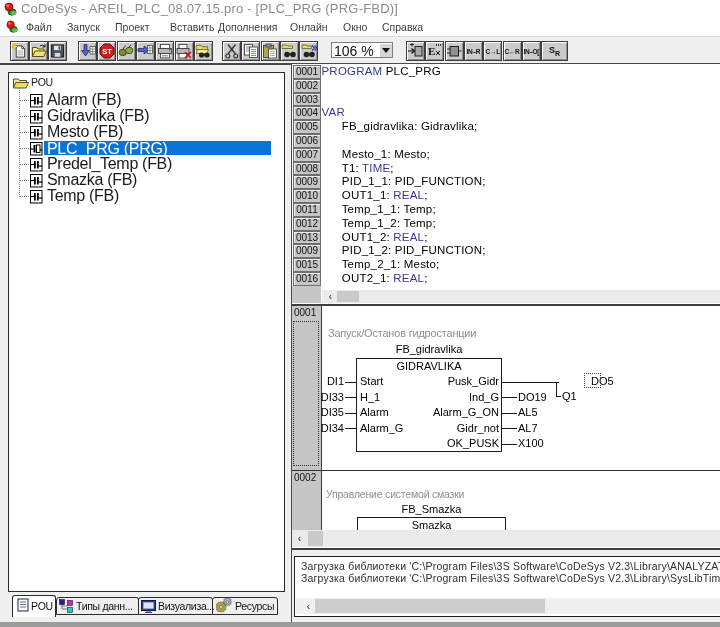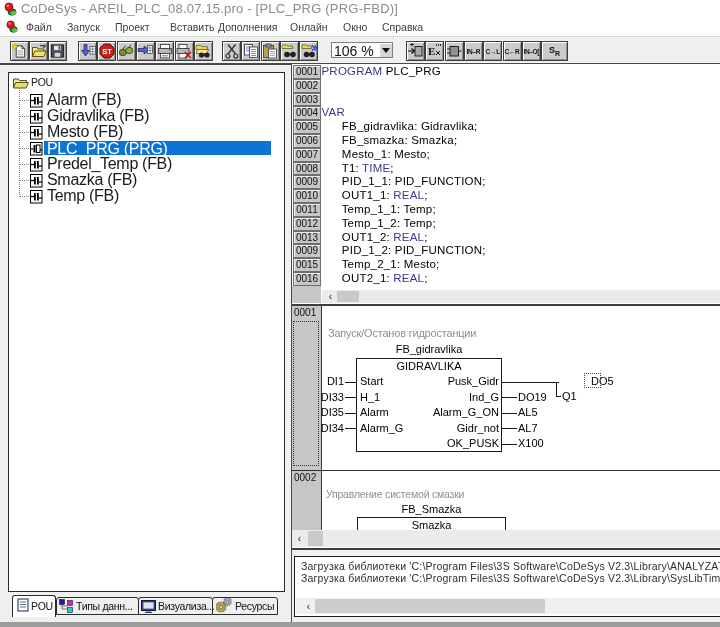--- a/index.html
+++ b/index.html
@@ -335,21 +335,20 @@
 <div class="lnbox" style="top:189.2px;">0010</div>
 <div class="lnbox" style="top:203px;">0011</div>
 <div class="lnbox" style="top:216.8px;">0012</div>
 <div class="lnbox" style="top:230.6px;">0013</div>
 <div class="lnbox" style="top:244.4px;">0009</div>
 <div class="lnbox" style="top:258.2px;">0015</div>
 <div class="lnbox" style="top:272px;">0016</div>
 <div class="cl" style="top:65px;"><span class="kw">PROGRAM</span> PLC_PRG</div>
 <div class="cl" style="top:106.4px;"><span class="kw">VAR</span></div>
 <div class="cl" style="top:120.2px;">      FB_gidravlika: Gidravlika;</div>
-<div class="cl" style="top:134px;">      FB_smazka: Smazka;</div>
 <div class="cl" style="top:147.8px;">      Mesto_1: Mesto;</div>
 <div class="cl" style="top:161.6px;">      T1: <span class="kw">TIME</span>;</div>
 <div class="cl" style="top:175.4px;">      PID_1_1: PID_FUNCTION;</div>
 <div class="cl" style="top:189.2px;">      OUT1_1: <span class="kw">REAL</span>;</div>
 <div class="cl" style="top:203px;">      Temp_1_1: Temp;</div>
 <div class="cl" style="top:216.8px;">      Temp_1_2: Temp;</div>
 <div class="cl" style="top:230.6px;">      OUT1_2: <span class="kw">REAL</span>;</div>
 <div class="cl" style="top:244.4px;">      PID_1_2: PID_FUNCTION;</div>
 <div class="cl" style="top:258.2px;">      Temp_2_1: Mesto;</div>
 <div class="cl" style="top:272px;">      OUT2_1: <span class="kw">REAL</span>;</div>

